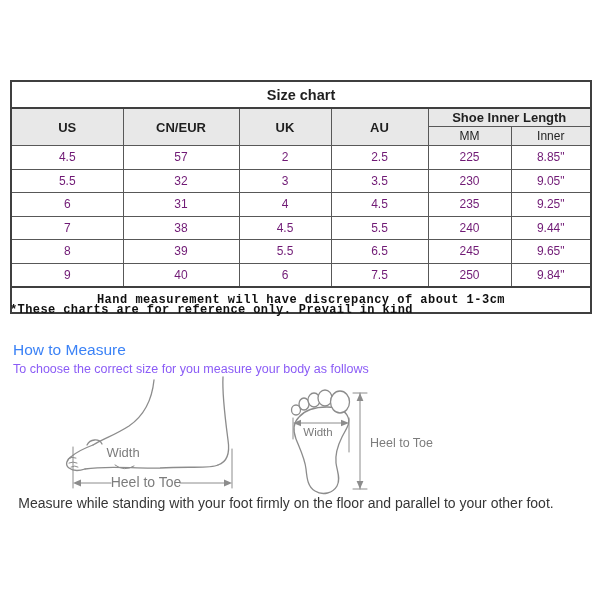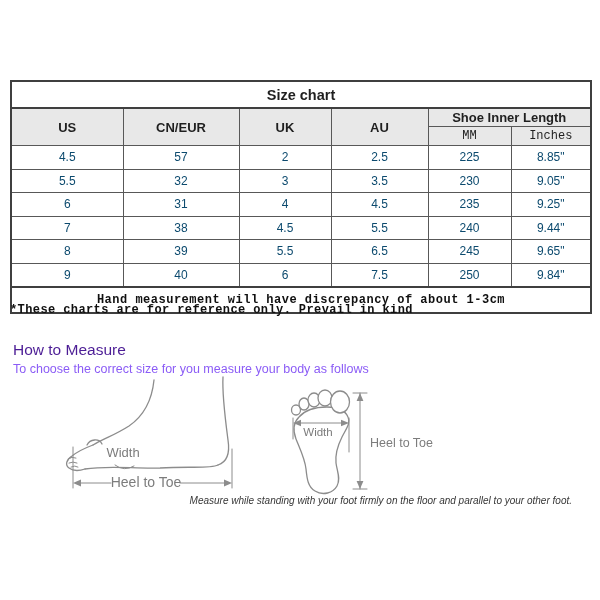--- a/index.html
+++ b/index.html
@@ -7,33 +7,33 @@
           font-family:"Liberation Sans",sans-serif;overflow:hidden;}
 
   
   table.size-chart{position:absolute;left:10px;top:80px;width:580px;
     border-collapse:collapse;table-layout:fixed;border:2px solid #3f3f3f;background:#fff;}
   .size-chart td,.size-chart th{border:1px solid #585858;text-align:center;
     vertical-align:middle;padding:0;color:#1f1f1f;overflow:hidden;}
   .title-row td{height:25px;font-weight:bold;font-size:14.5px;background:#fff;
     border-bottom:2px solid #3f3f3f;}
   .head th{background:#e8e8e8;font-size:13px;font-weight:bold;height:17px;}
-  .head-sub th{background:#e8e8e8;font-size:12px;font-weight:normal;height:18px;font-family:Liberation Mono, monospace;}
-  tr.data td{height:22.5px;font-size:12px;color:#0c4a6e;}
+  .head-sub th{background:#e8e8e8;font-size:12px;font-weight:normal;height:18px;}
+  tr.data td{height:22.5px;font-size:12px;color:#701a75;}
   .foot-row td{height:24px;font-family:"Liberation Mono",monospace;font-weight:bold;
     font-size:12px;letter-spacing:.5px;border-top:2px solid #3f3f3f;color:#101010;margin-left:12px;}
 
   
   .disclaimer{position:absolute;left:10px;top:303px;
     font-family:"Liberation Mono",monospace;font-weight:bold;font-size:12px;
     letter-spacing:.4px;color:#101010;white-space:nowrap;}
-  .htm-heading{position:absolute;left:13px;top:341px;font-size:15.5px;color:#4c1d95;}
+  .htm-heading{position:absolute;left:13px;top:341px;font-size:15.5px;color:#3b82f6;}
   .htm-sub{position:absolute;left:13px;top:362px;font-size:12.5px;color:#8b5cf6;}
-  .caption{position:absolute;left:0;top:495px;width:572px;text-align:right;
-    font-size:10px;color:#363636;font-style:italic;}
+  .caption{position:absolute;left:0;top:495px;width:572px;text-align:center;
+    font-size:14px;color:#363636;}
 
   
   .svg-left{position:absolute;left:53px;top:373px;}
   .svg-right{position:absolute;left:280px;top:373px;}
   .diag{stroke:#8c8c8c;stroke-width:1.3;fill:none;stroke-linecap:round;stroke-linejoin:round;}
   .diag-thin{stroke:#8c8c8c;stroke-width:1;fill:none;stroke-linecap:round;}
   .diag-fill{stroke:#8c8c8c;stroke-width:1.3;fill:#ffffff;}
   .diag-arrow{fill:#8c8c8c;stroke:none;}
   .diag-label{fill:#7c7c7c;font-family:"Liberation Sans",sans-serif;}
 </style>
@@ -57,21 +57,21 @@
       </tr>
       <tr class="head">
         <th rowspan="2">US</th>
         <th rowspan="2">CN/EUR</th>
         <th rowspan="2">UK</th>
         <th rowspan="2">AU</th>
         <th colspan="2">Shoe Inner Length</th>
       </tr>
       <tr class="head-sub">
         <th>MM</th>
-        <th>Inches</th>
+        <th>Inner</th>
       </tr>
       <tr class="data">
         <td>4.5</td>
         <td>57</td>
         <td>2</td>
         <td>2.5</td>
         <td>225</td>
         <td>8.85"</td>
       </tr>
       <tr class="data">

